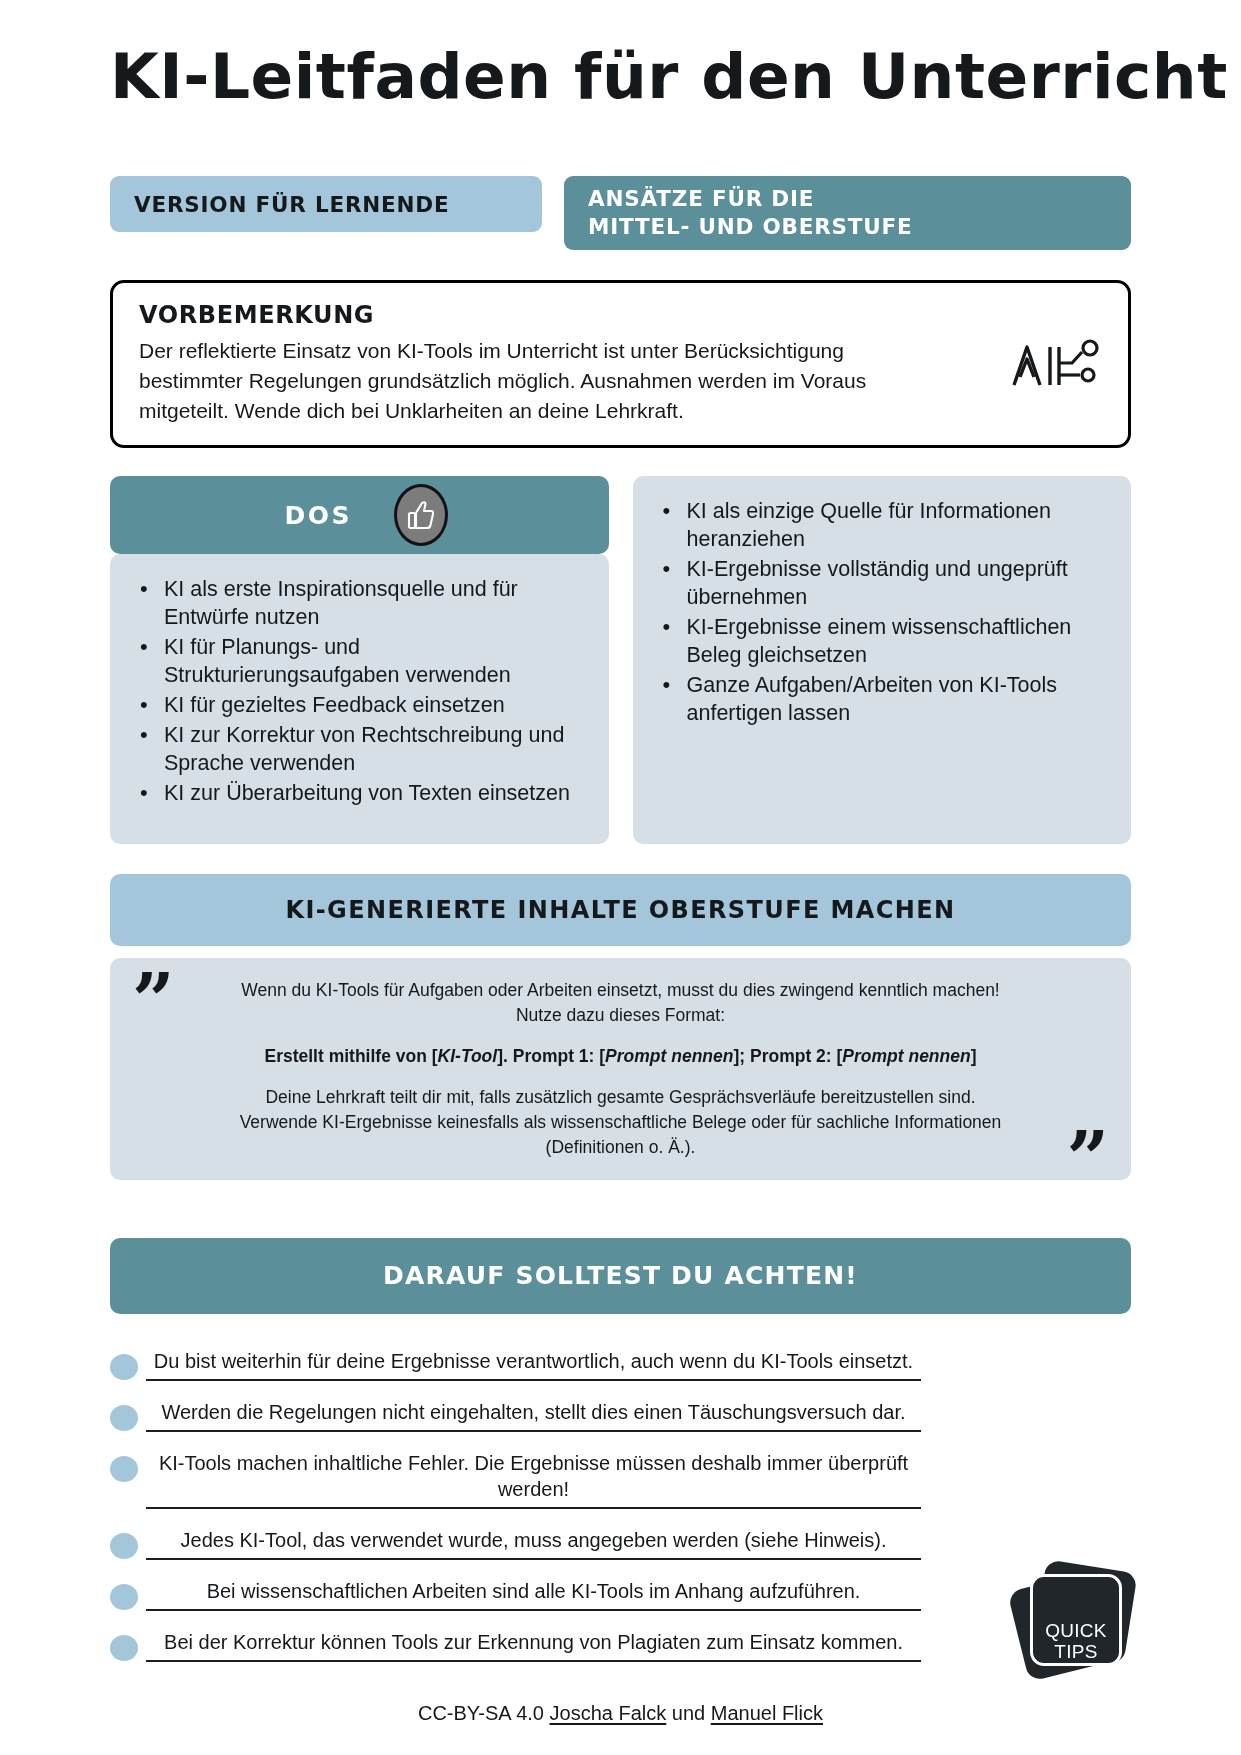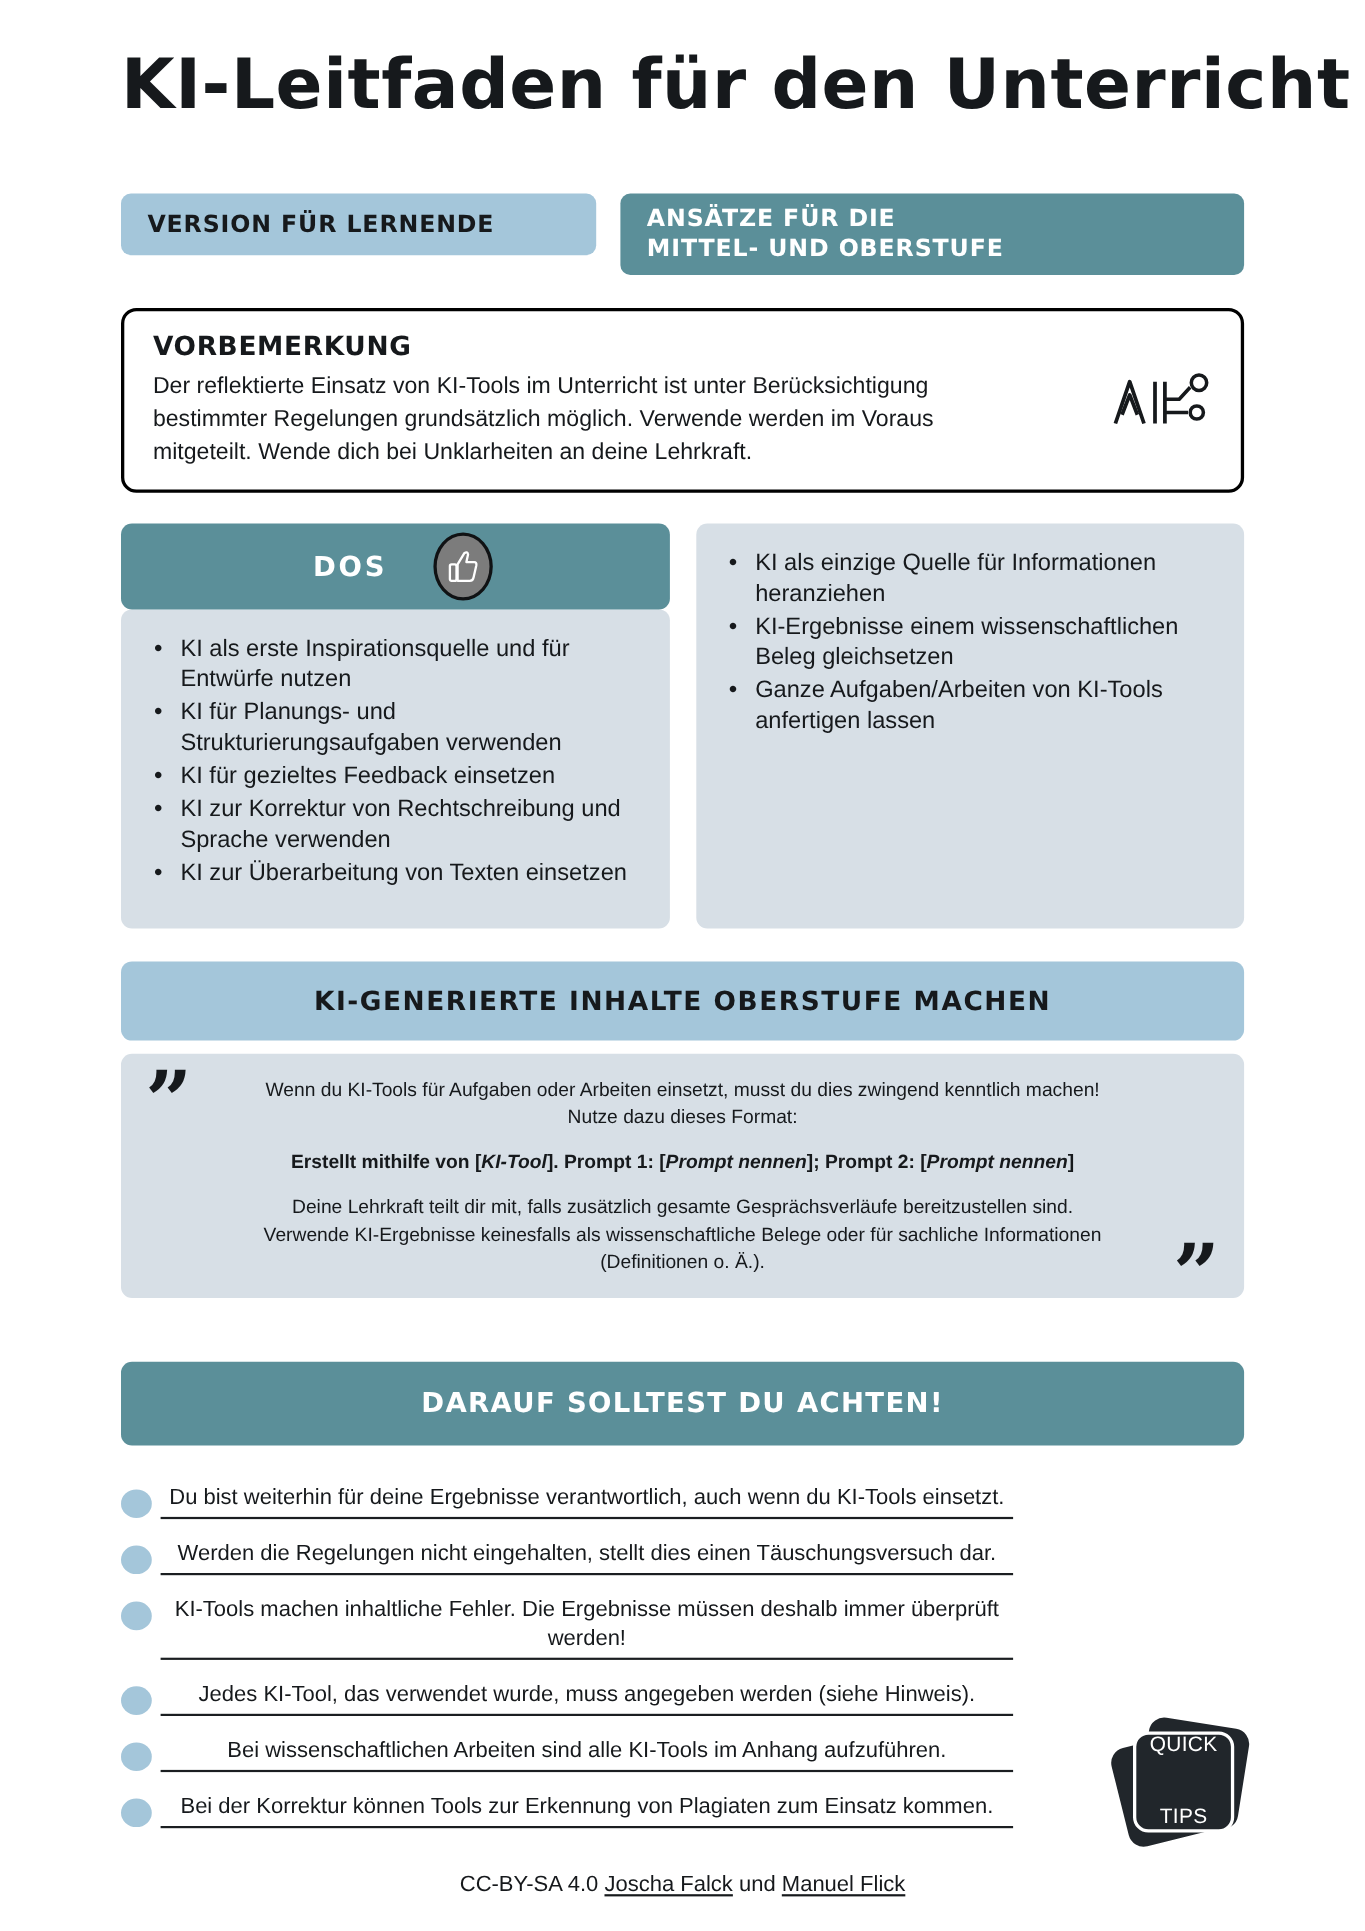--- a/index.html
+++ b/index.html
@@ -261,21 +261,21 @@
     border-radius: 14px;
   }
   .qt-back1 { left: 4px;  top: 20px; transform: rotate(-14deg); }
   .qt-back2 { left: 26px; top: 6px;  transform: rotate(9deg); }
   .qt-front {
     left: 17px; top: 14px;
     border: 3px solid #ffffff;
     display: flex;
     flex-direction: column;
     align-items: center;
-    justify-content: space-between;
+    justify-content: flex-end;
     color: #ffffff;
     font-size: 19px;
     line-height: 1.1;
     letter-spacing: 0.3px;
   }
 
   
   .footer {
     position: absolute;
     left: 0; right: 0;
@@ -300,21 +300,21 @@
     <div class="badge badge-right">
       <div>
         <div>ANSÄTZE FÜR DIE</div>
         <div>MITTEL- UND OBERSTUFE</div>
       </div>
     </div>
   </div>
 
   <div class="vorbemerkung">
     <div class="vb-title">VORBEMERKUNG</div>
-    <div class="vb-text">Der reflektierte Einsatz von KI-Tools im Unterricht ist unter Berücksichtigung bestimmter Regelungen grundsätzlich möglich. Verwende werden im Voraus mitgeteilt. Wende dich bei Unklarheiten an deine Lehrkraft.</div>
+    <div class="vb-text">Der reflektierte Einsatz von KI-Tools im Unterricht ist unter Berücksichtigung bestimmter Regelungen grundsätzlich möglich. Ausnahmen werden im Voraus mitgeteilt. Wende dich bei Unklarheiten an deine Lehrkraft.</div>
     <svg class="ai-logo" viewBox="0 0 92 62">
       <path d="M4 52 L17 14 L30 52" stroke="#16191c" stroke-width="3.4" fill="none" stroke-linejoin="round"></path>
       <path d="M10 44 L17 26 L24 44" stroke="#16191c" stroke-width="3.4" fill="none" stroke-linejoin="round"></path>
       <line x1="40" y1="14" x2="40" y2="52" stroke="#16191c" stroke-width="3.4"></line>
       <line x1="49" y1="14" x2="49" y2="52" stroke="#16191c" stroke-width="3.4"></line>
       <path d="M49 30 L62 30 L72 19" stroke="#16191c" stroke-width="3.2" fill="none" stroke-linejoin="round"></path>
       <path d="M49 42 L70 42" stroke="#16191c" stroke-width="3.2" fill="none"></path>
       <circle cx="80" cy="15" r="7" stroke="#16191c" stroke-width="3.2" fill="none"></circle>
       <circle cx="78" cy="42" r="6" stroke="#16191c" stroke-width="3.2" fill="none"></circle>
     </svg>
@@ -340,20 +340,21 @@
           <li>KI zur Korrektur von Rechtschreibung und Sprache verwenden</li>
           <li>KI zur Überarbeitung von Texten einsetzen</li>
         </ul>
       </div>
     </div>
 
     <div class="col">
       <div class="col-body">
         <ul>
           <li>KI als einzige Quelle für Informationen heranziehen</li>
+          <li>KI-Ergebnisse vollständig und ungeprüft übernehmen</li>
           <li>KI-Ergebnisse einem wissenschaftlichen Beleg gleichsetzen</li>
           <li>Ganze Aufgaben/Arbeiten von KI-Tools anfertigen lassen</li>
         </ul>
       </div>
     </div>
   </div>
 
   <div class="section-bar bar-kenntlich">
     <span>KI-GENERIERTE INHALTE OBERSTUFE MACHEN</span>
   </div>

